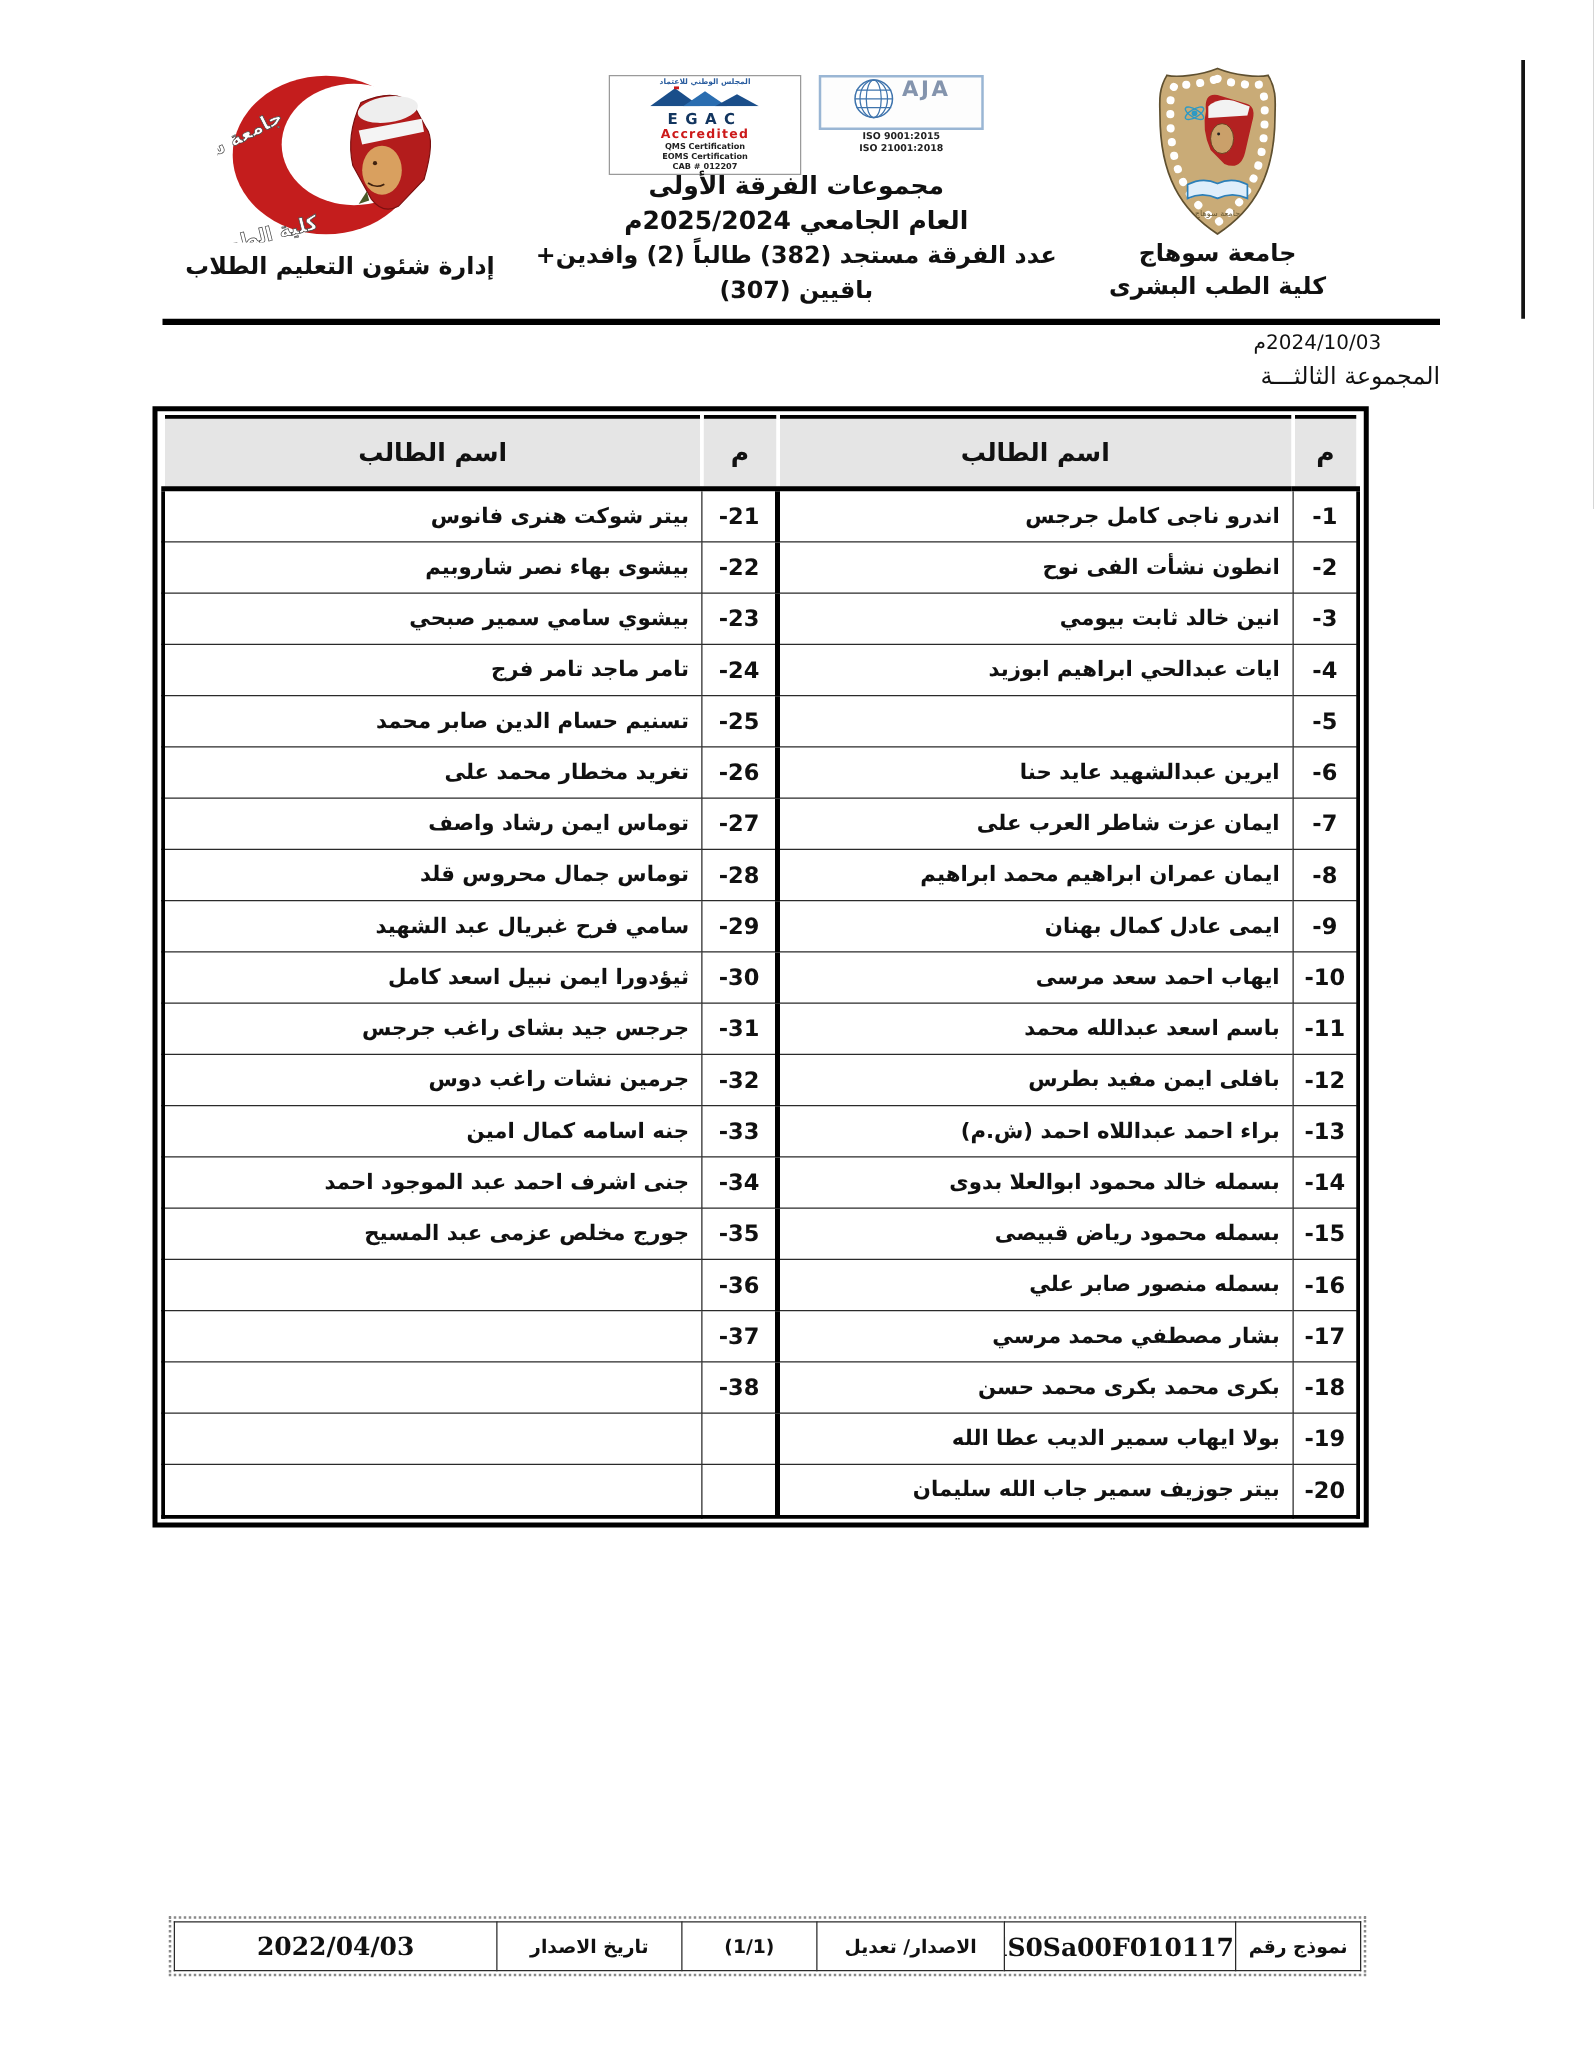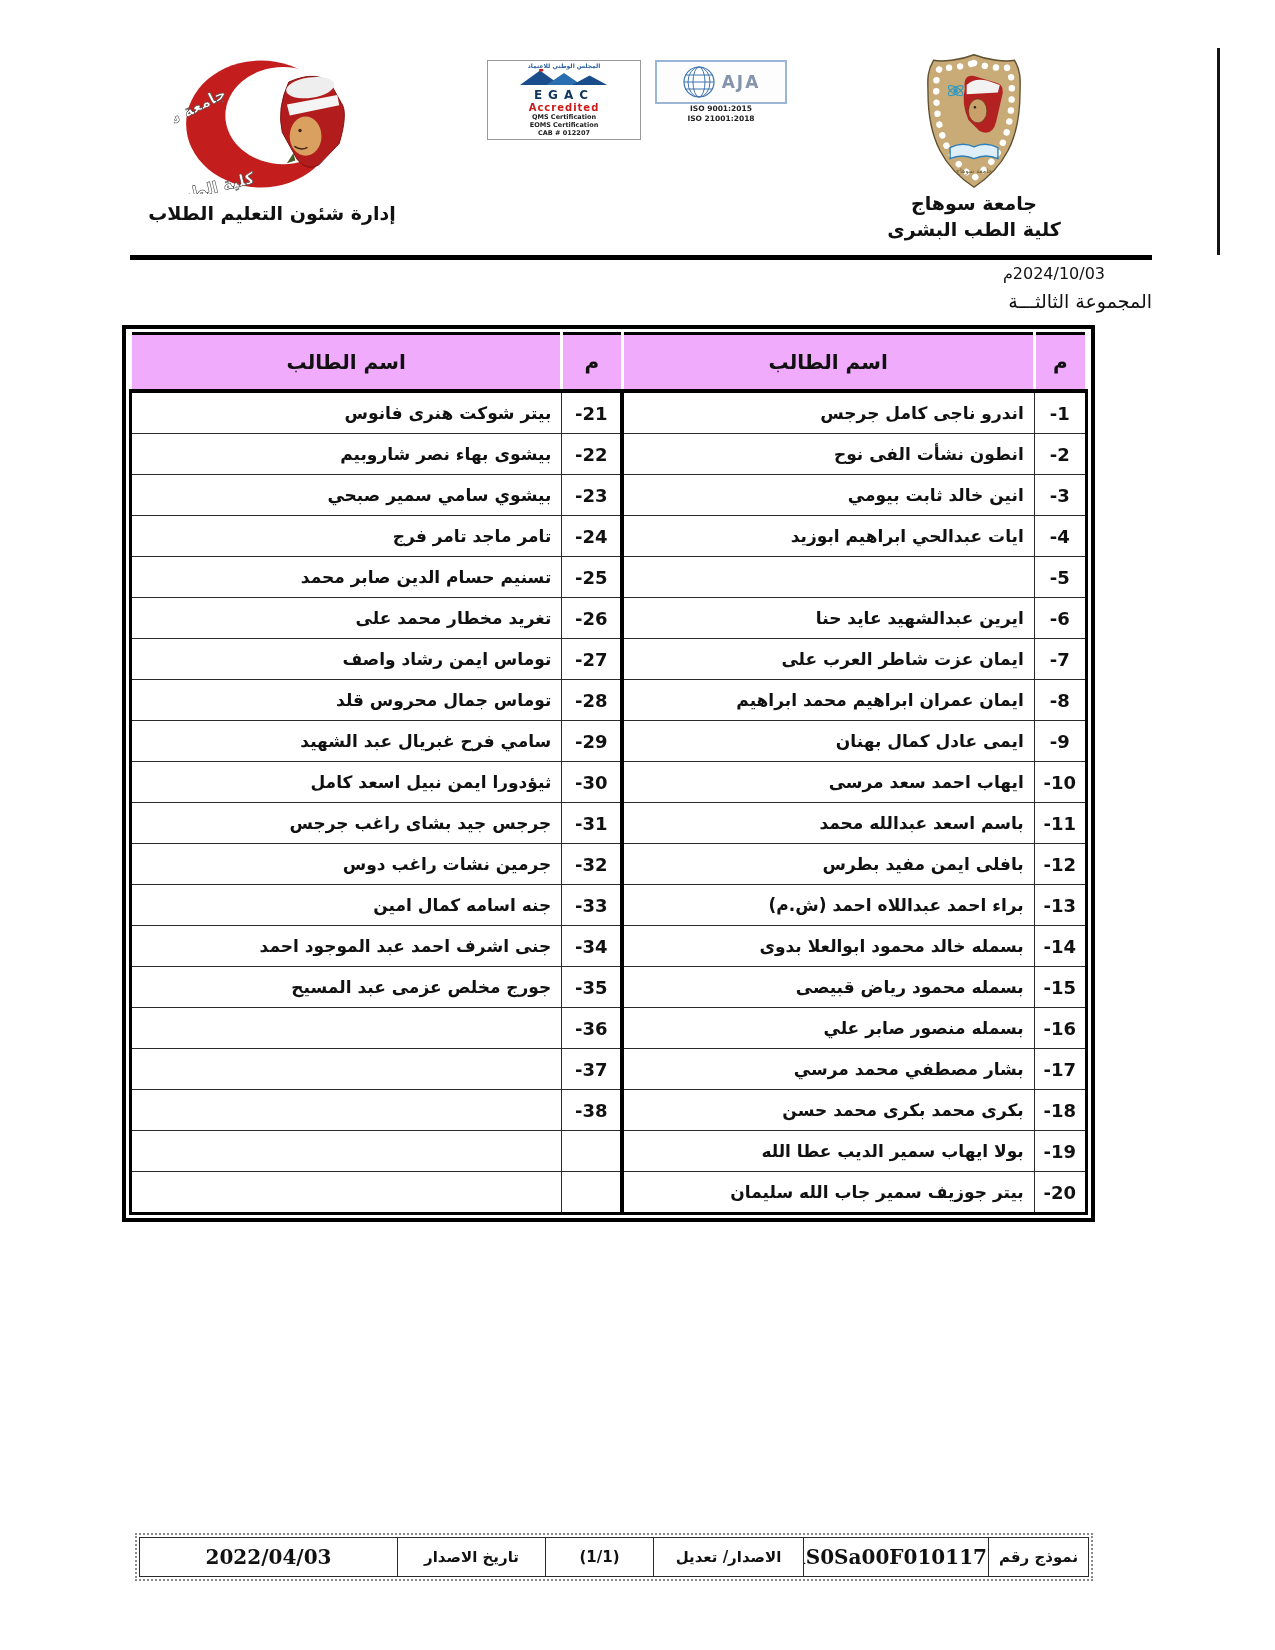--- a/index.html
+++ b/index.html
@@ -18,40 +18,40 @@
   .uni-name, .uni-fac { font-weight:bold; font-size:19px; line-height:26px; white-space:nowrap; }
 
   .center-block { position:absolute; top:12px; left:50%; transform:translateX(-50%); width:500px; text-align:center; }
   .cert-row { direction:ltr; display:flex; justify-content:center; align-items:flex-start; gap:14px; height:68px; }
   .egac-box { width:154px; border:1px solid #9a9a9a; background:#fff; padding:1px 2px 2px; box-sizing:border-box; }
   .egac-arc { font-size:6px; color:#2a5d9f; font-weight:bold; line-height:7px; }
   .egac-name { font-size:12px; font-weight:bold; letter-spacing:6px; color:#12355f; line-height:13px; }
   .egac-accred { font-size:10px; font-weight:bold; color:#cc1a1a; line-height:11px; letter-spacing:1px; }
   .egac-line { font-size:6.5px; font-weight:bold; color:#222; line-height:8px; }
   .aja-wrap { width:132px; }
-  .aja-box { height:40px; border:2px solid #9ab6d4; display:flex; align-items:center; justify-content:center; gap:6px; background:#fdfdfd; }
+  .aja-box { height:40px; border:2px solid #9ab6d4; display:flex; align-items:flex-start; justify-content:center; gap:6px; background:#fdfdfd; }
   .aja-name { font-size:17px; font-weight:bold; color:#8494ad; letter-spacing:2px; }
   .iso-line { font-size:7.5px; font-weight:bold; color:#222; line-height:10px; }
   .title-lines { margin-top:6px; font-weight:bold; }
   .title-lines .t { font-size:20px; line-height:28px; white-space:nowrap; }
   .title-lines .t3, .title-lines .t4 { font-size:19px; }
 
   .admin-block { position:absolute; top:6px; left:20px; width:260px; text-align:center; }
   .admin-block svg { display:block; margin:0 auto; }
   .admin-label { margin-top:8px; font-weight:bold; font-size:19px; white-space:nowrap; }
 
   .divider { position:absolute; top:207px; left:8px; right:0; height:5px; background:#000; }
   .date-line { position:absolute; top:216px; right:47px; font-size:16px; }
   .group-title { position:absolute; top:242px; left:22px; right:0; text-align:right; font-size:19px; letter-spacing:0.5px; }
 
   
   .table-frame { width:973px; margin:0 57px 0 0; border:4px solid #000; padding:3px; box-sizing:border-box; background:#fff; }
   table.main { width:100%; border-collapse:collapse; table-layout:fixed; border:3px solid #000; }
   table.main th {
-    background:#f0abfc; height:52px; font-size:20px; font-weight:bold;
+    background:#e5e5e5; height:52px; font-size:20px; font-weight:bold;
     border-left:3px solid #fff; border-right:3px solid #fff; border-bottom:4px solid #000;
   }
   table.main td {
     height:40px; border:1px solid #2a2a2a; font-size:17px; font-weight:bold;
     padding:0 10px; overflow:hidden; white-space:nowrap;
   }
   table.main td.num { text-align:center; font-size:18px; padding:0 3px; direction:rtl; }
   table.main td.name { text-align:right; }
   table.main td.half-sep { border-right:4px solid #000; }
 
@@ -119,20 +119,26 @@
               <line x1="3" y1="10" x2="31" y2="10" stroke="#3f74ad" stroke-width="1"></line>
               <line x1="2" y1="17" x2="32" y2="17" stroke="#3f74ad" stroke-width="1"></line>
               <line x1="3" y1="24" x2="31" y2="24" stroke="#3f74ad" stroke-width="1"></line>
             </svg>
             <span class="aja-name">AJA</span>
           </div>
           <div class="iso-line">ISO 9001:2015</div>
           <div class="iso-line">ISO 21001:2018</div>
         </div>
       </div>
+      <div class="title-lines">
+        <div class="t t1">مجموعات الفرقة الأولى</div>
+        <div class="t t2">العام الجامعي 2025/2024م</div>
+        <div class="t t3">عدد الفرقة مستجد (382) طالباً (2) وافدين+</div>
+        <div class="t t4">باقيين (307)</div>
+      </div>
     </div>
 
     <div class="admin-block">
       <svg width="196" height="140" viewBox="0 0 200 150">
         <ellipse cx="88" cy="75" rx="80" ry="68" fill="#c41d1d"></ellipse>
         <ellipse cx="112" cy="66" rx="62" ry="52" fill="#ffffff"></ellipse>
         <g>
           <path d="M118,30 Q150,16 164,34 L174,52 Q182,62 172,96 L150,119 Q137,126 127,113 L111,84 Q105,58 118,30 Z" fill="#b31c1c" stroke="#7a1010" stroke-width="1"></path>
           <ellipse cx="141" cy="36" rx="26" ry="11" fill="#eeeeee" transform="rotate(-8 141 36)"></ellipse>
           <path d="M116,54 L170,44 L172,55 L119,66 Z" fill="#f4f4f4"></path>

